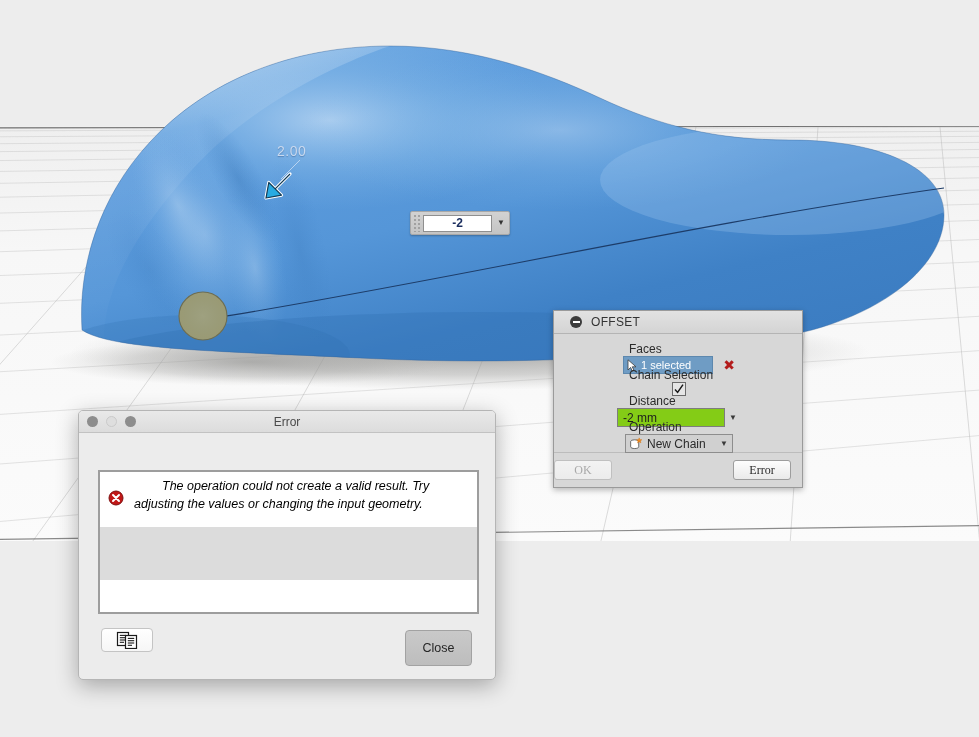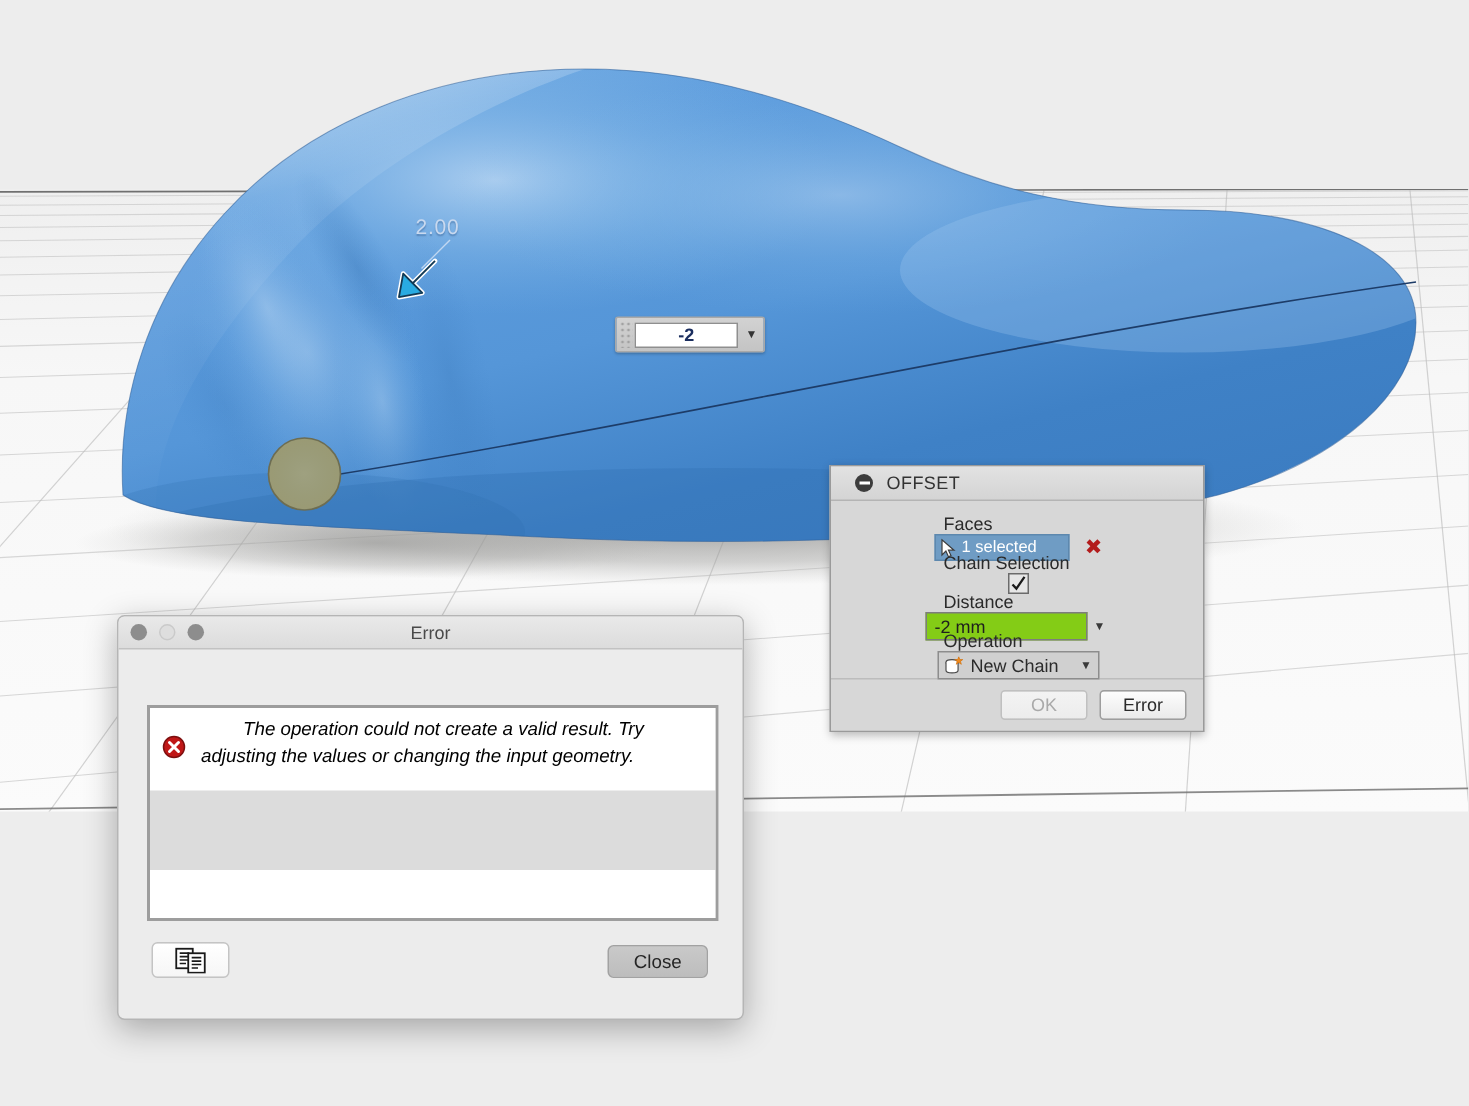--- a/index.html
+++ b/index.html
@@ -215,23 +215,24 @@
   }
   .combo .spacer { flex: 1 1 auto; }
   .body-icon { width: 14px; height: 14px; flex: 0 0 auto; }
 
   .panel-foot {
     border-top: 1px solid #bcbcbc;
     background: #d7d7d7;
     height: 34px;
     display: flex;
     align-items: center;
-    justify-content: flex-end;
+    justify-content: space-between;
     padding-right: 11px;
     gap: 8px;
+    font-family: Liberation Serif, serif;
   }
   .btn {
     min-width: 58px;
     height: 20px;
     background: linear-gradient(#fdfdfd, #eaeaea);
     border: 1px solid #9d9d9d;
     border-radius: 3px;
     font-size: 12px;
     color: #2a2a2a;
     display: flex;
@@ -318,21 +319,21 @@
     box-sizing: border-box;
     display: flex;
     align-items: center;
     justify-content: center;
   }
   .close-btn {
     position: absolute;
     left: 405px;
     top: 630px;
     width: 67px;
-    height: 22px;
+    height: 36px;
     background: linear-gradient(#c9c9c9,#bdbdbd);
     border: 1px solid #a2a2a2;
     border-radius: 4px;
     box-sizing: border-box;
     display: flex;
     align-items: center;
     justify-content: center;
     font-size: 12.5px;
     color: #262626;
   }

